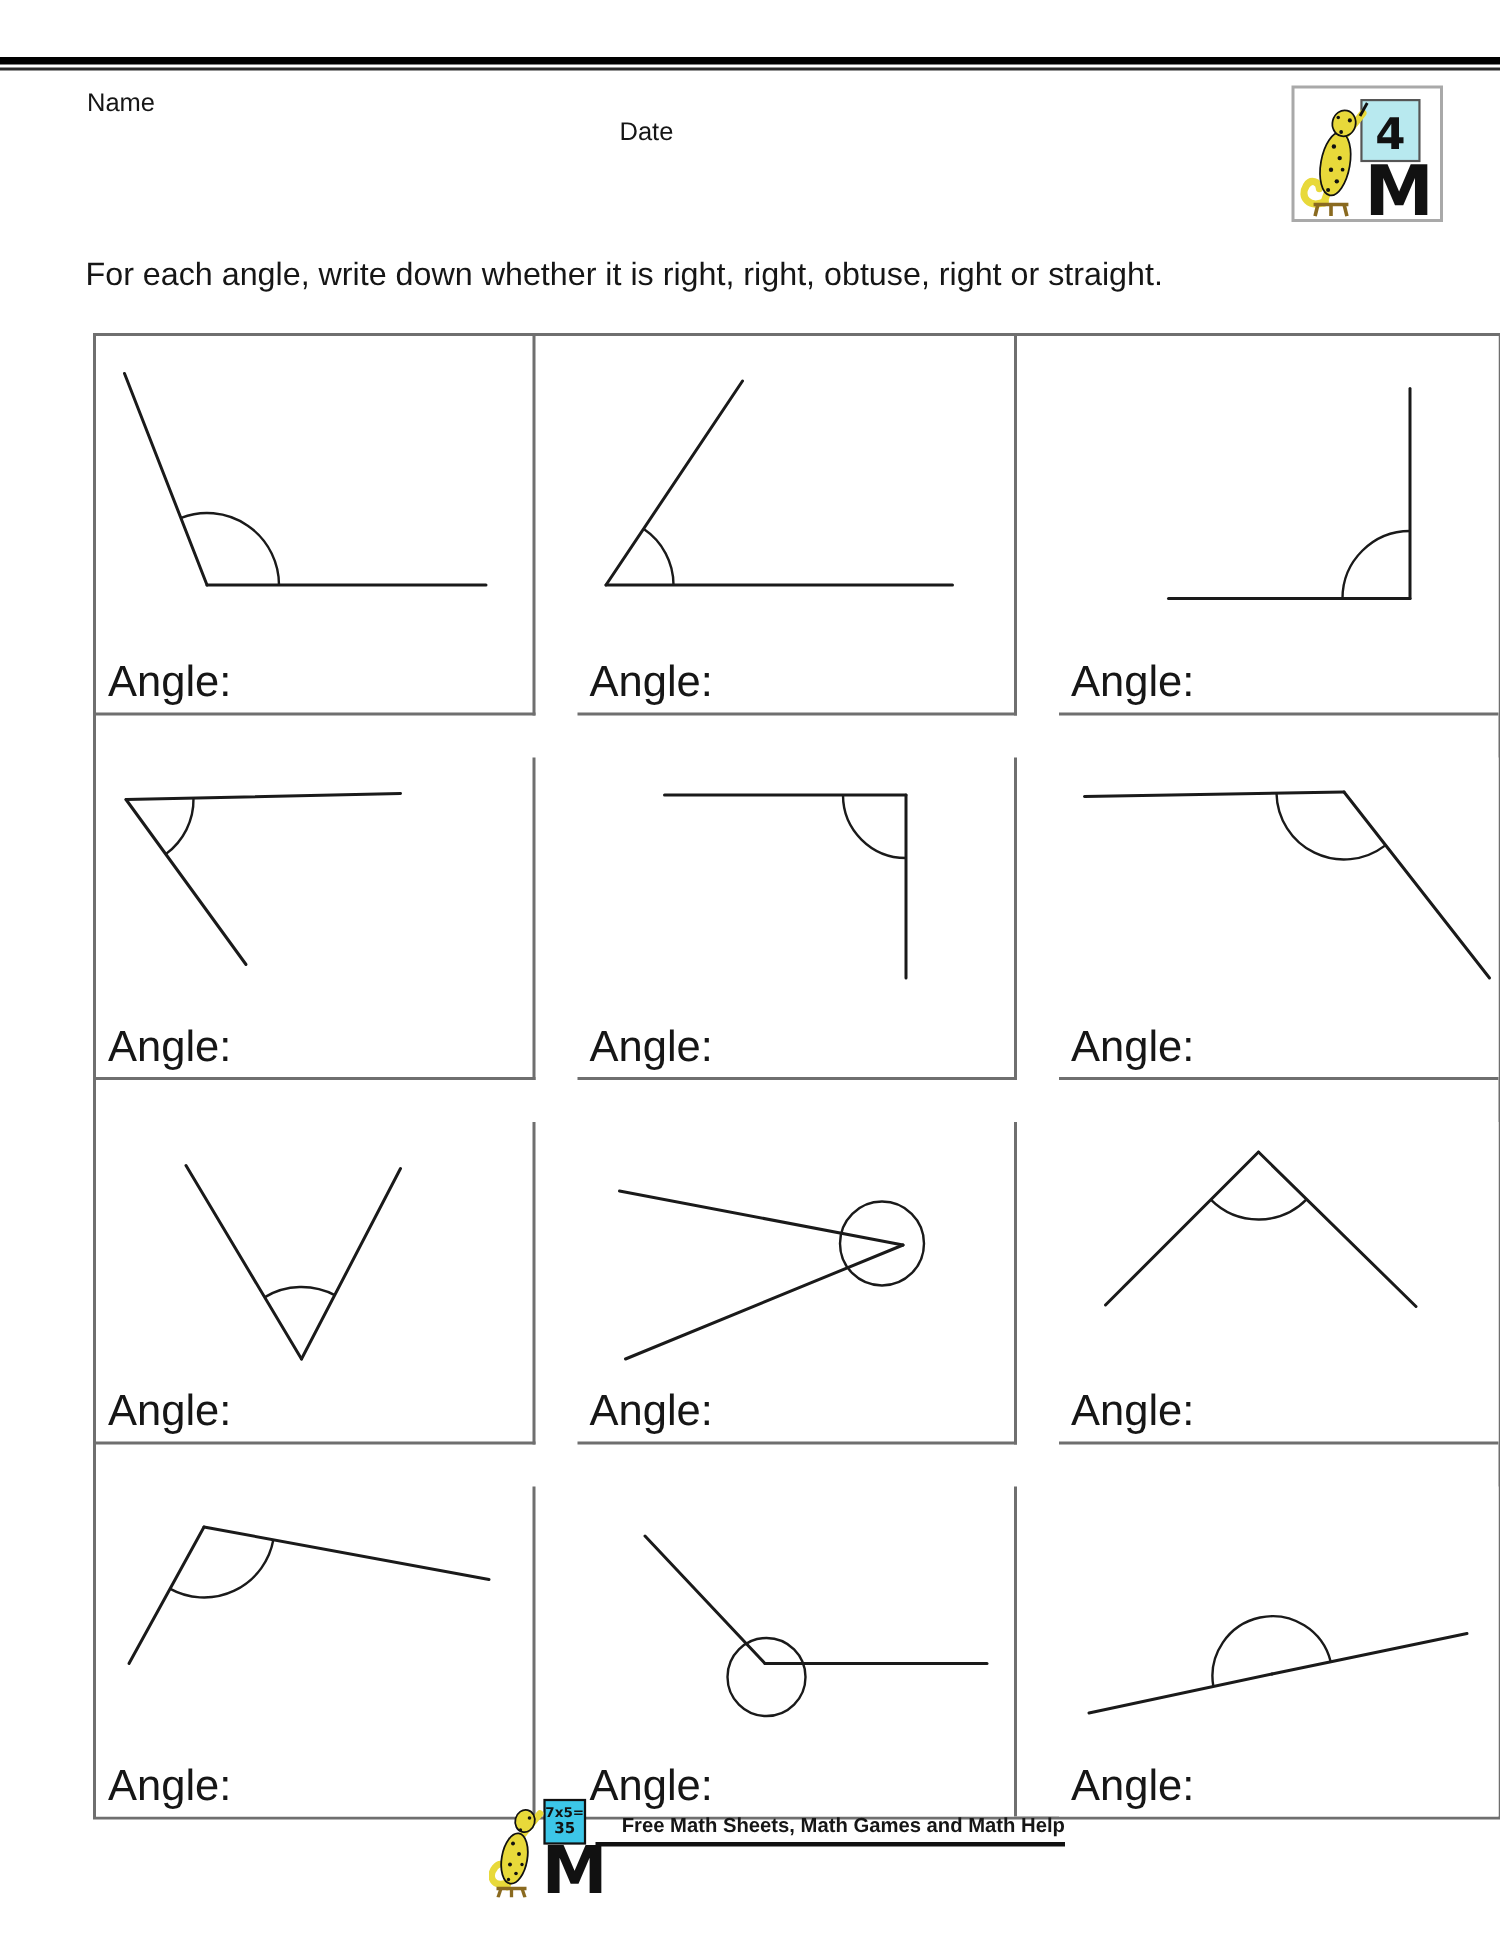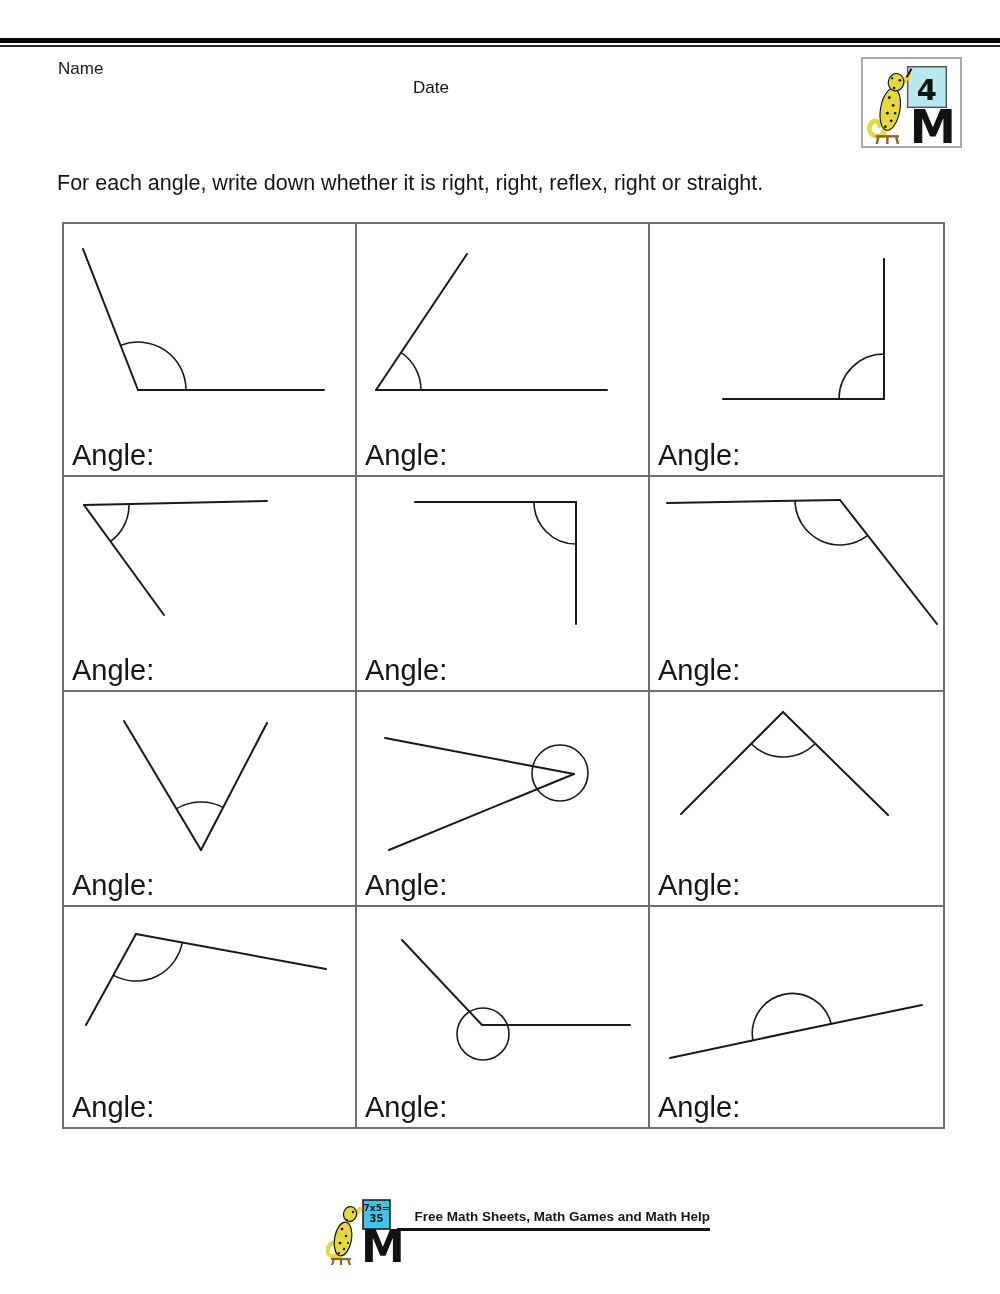--- a/index.html
+++ b/index.html
@@ -11,21 +11,21 @@
   .date-label{position:absolute;left:413px;top:59px;font-size:17px;margin-top:19px;}
   .badge{position:absolute;left:861px;top:57px;width:101px;height:91px;border:2px solid #a9a9a9;
     background:#fff;box-sizing:border-box;}
   .title-wrap{position:absolute;left:0;top:101px;width:1000px;text-align:center;}
   .title{display:inline-block;font-size:37px;line-height:1.0;letter-spacing:0px;
     transform:scaleX(.84);transform-origin:center;border-bottom:3px solid #161616;padding:0 5px 3px;}
   .instruction{position:absolute;left:57px;top:171px;width:900px;font-size:21.5px;}
   .instruction b{font-weight:400;}
   .grid{position:absolute;left:62px;top:222px;display:grid;
     grid-template-columns:293px 293px 293px;grid-template-rows:253px 215px 215px 220px;
-    border:2px solid #6f6f6f;}
+    border:2px solid #6f6f6f;gap:28px;}
   .cell{position:relative;border-right:2px solid #6f6f6f;border-bottom:2px solid #6f6f6f;
     box-sizing:border-box;background:#fff;}
   .cell:nth-child(3n){border-right:none;}
   .cell:nth-child(n+10){border-bottom:none;}
   .cell svg.fig{position:absolute;left:0;top:0;width:100%;height:100%;}
   .angle-label{position:absolute;left:8px;bottom:3px;font-size:29px;color:#161616;}
   .footer-tagline{position:absolute;left:397px;top:1209px;width:313px;text-align:right;
     font-size:13.5px;font-weight:700;white-space:nowrap;}
   .footer-divider{position:absolute;left:397px;top:1228px;width:313px;height:3px;background:#111;}
   .footer-wordmark{position:absolute;left:397px;top:1232px;}
@@ -68,21 +68,21 @@
       <g stroke-width="2.5" stroke="#8a6a20">
         <line x1="13" y1="80" x2="37" y2="80"></line>
         <line x1="16" y1="80" x2="14" y2="88"></line>
         <line x1="25" y1="80" x2="25" y2="88"></line>
         <line x1="34" y1="80" x2="36" y2="88"></line>
       </g>
     </svg>
   </div>
 
 
-  <div class="instruction">For each angle, write down whether it is <b>right</b>, <b>right</b>, <b>reflex</b>, <b>right or straight</b>.</div>
+  <div class="instruction">For each angle, write down whether it is <b>right</b>, <b>right</b>, <b>obtuse</b>, <b>right or straight</b>.</div>
 
   <div class="grid">
     <div class="cell">
         <svg class="fig">
           <line x1="74" y1="166" x2="260" y2="166" stroke="#1a1a1a" stroke-width="2" stroke-linecap="round"></line>
           <line x1="74" y1="166" x2="19" y2="25" stroke="#1a1a1a" stroke-width="2" stroke-linecap="round"></line>
           <path d="M 122.0 166.0 A 48 48 0 0 0 56.8 121.2" fill="none" stroke="#1a1a1a" stroke-width="1.6"></path>
         </svg>
         <div class="angle-label">Angle:</div>
       </div>

